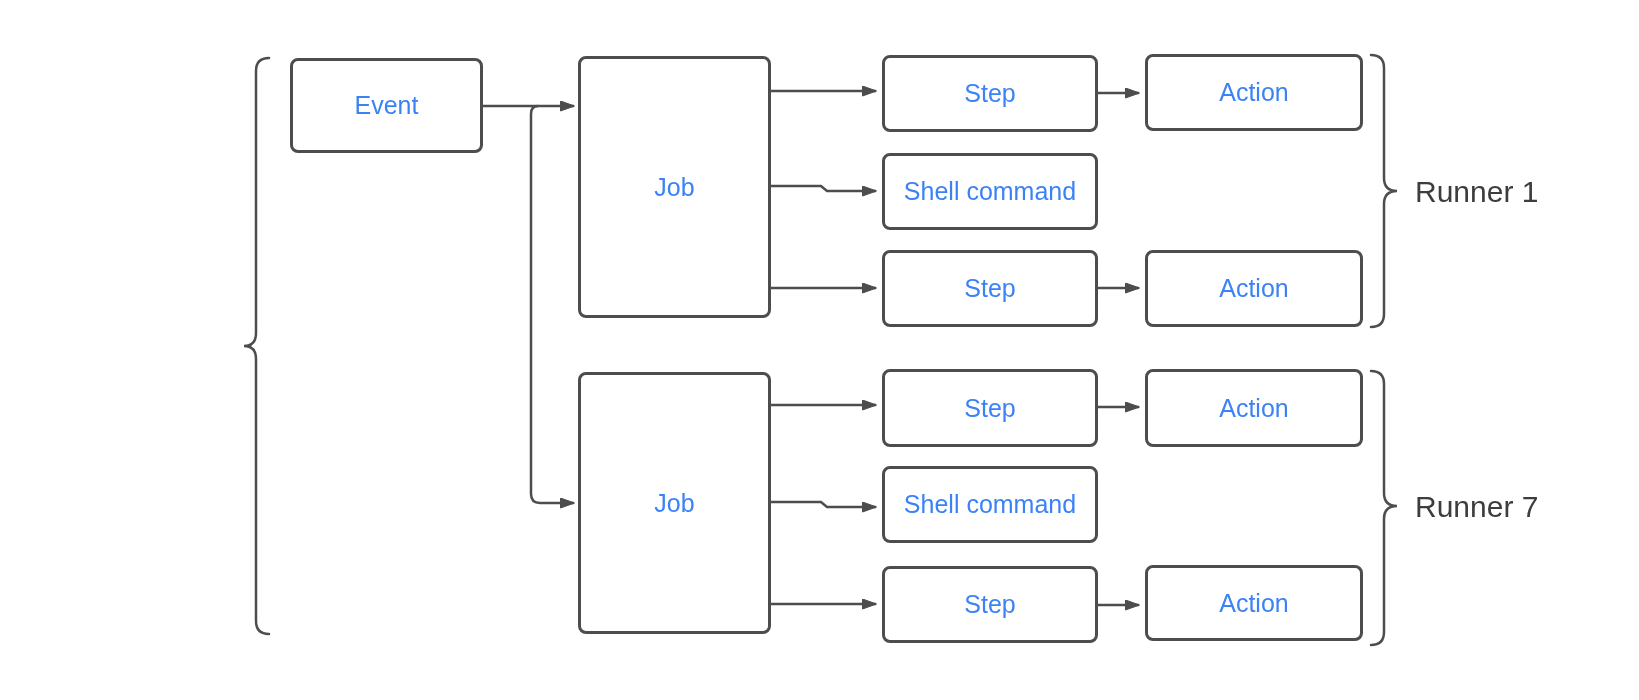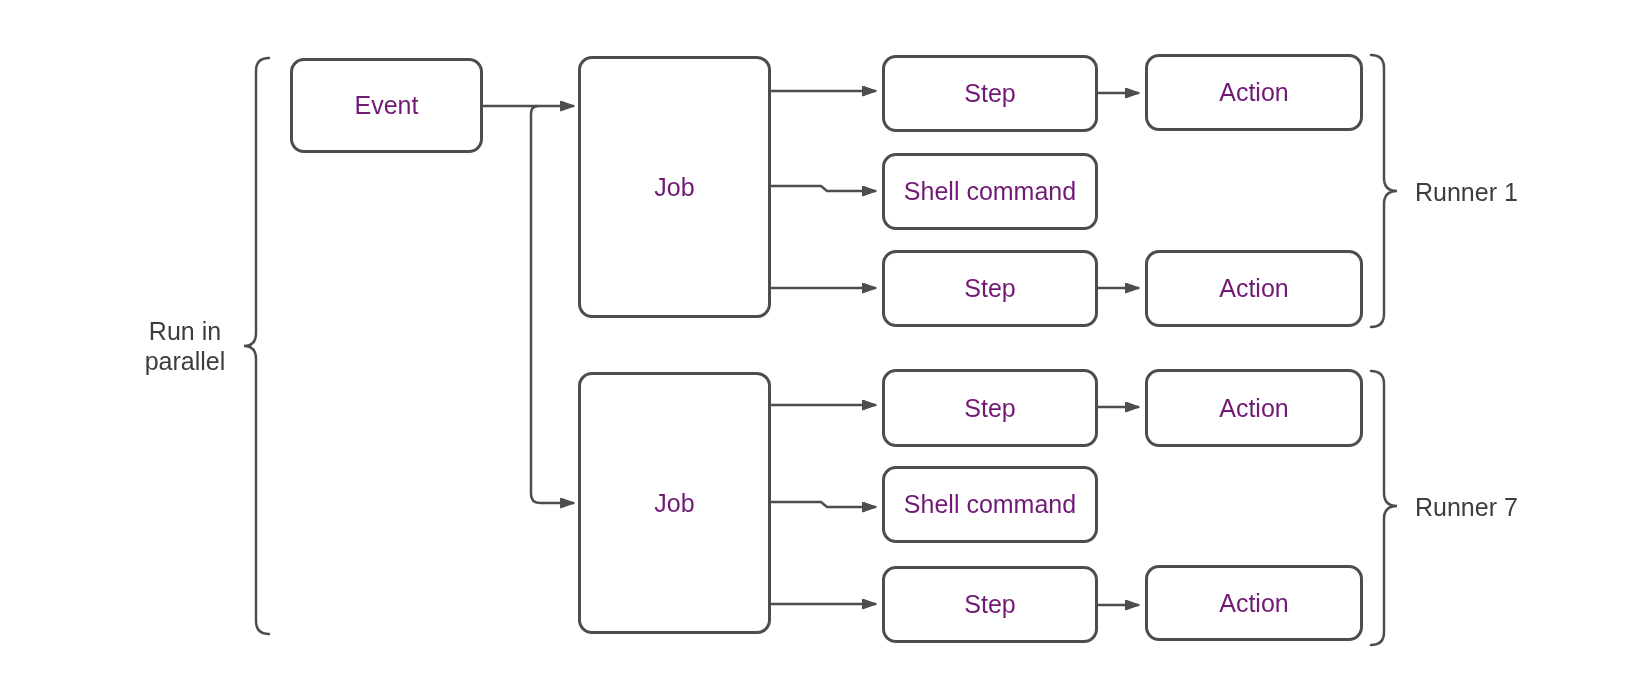--- a/index.html
+++ b/index.html
@@ -20,31 +20,31 @@
     left: 0;
     top: 0;
     width: 1639px;
     height: 700px;
   }
   .node {
     position: absolute;
     box-sizing: border-box;
     background: #ffffff;
     border: 3px solid #4d4d4d;
-    border-radius: 14px;
+    border-radius: 8px;
     display: flex;
     align-items: center;
     justify-content: center;
     font-size: 25px;
-    color: #701a75;
+    color: #3b82f6;
     white-space: nowrap;
   }
   .side-label {
     position: absolute;
-    font-size: 25px;
+    font-size: 30px;
     color: #3d3d3d;
     line-height: 30px;
   }
   .side-label.center {
     text-align: center;
   }
   
   .n-event   { left: 290px;  top: 58px;  width: 193px; height: 95px;  }
   .n-job1    { left: 578px;  top: 56px;  width: 193px; height: 262px; }
   .n-job2    { left: 578px;  top: 372px; width: 193px; height: 262px; }
@@ -102,17 +102,16 @@
   <div class="node n-step1b">Step</div>
   <div class="node n-action1a">Action</div>
   <div class="node n-action1b">Action</div>
   <div class="node n-job2">Job</div>
   <div class="node n-step2a">Step</div>
   <div class="node n-shell2">Shell command</div>
   <div class="node n-step2b">Step</div>
   <div class="node n-action2a">Action</div>
   <div class="node n-action2b">Action</div>
 
-  <div class="side-label center l-parallel">Run in parallel</div>
   <div class="side-label l-runner1">Runner 1</div>
   <div class="side-label l-runner2">Runner 7</div>
 
 </div>
 
 </body></html>

